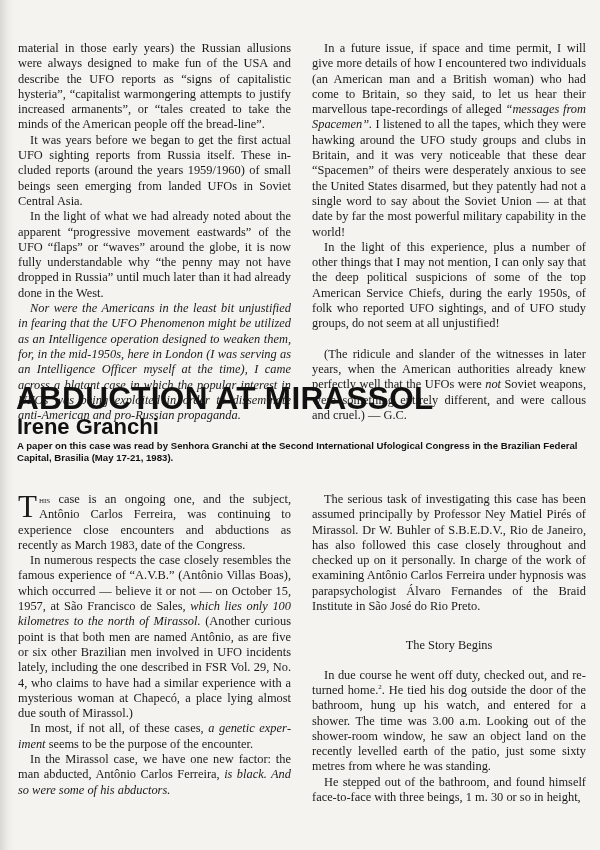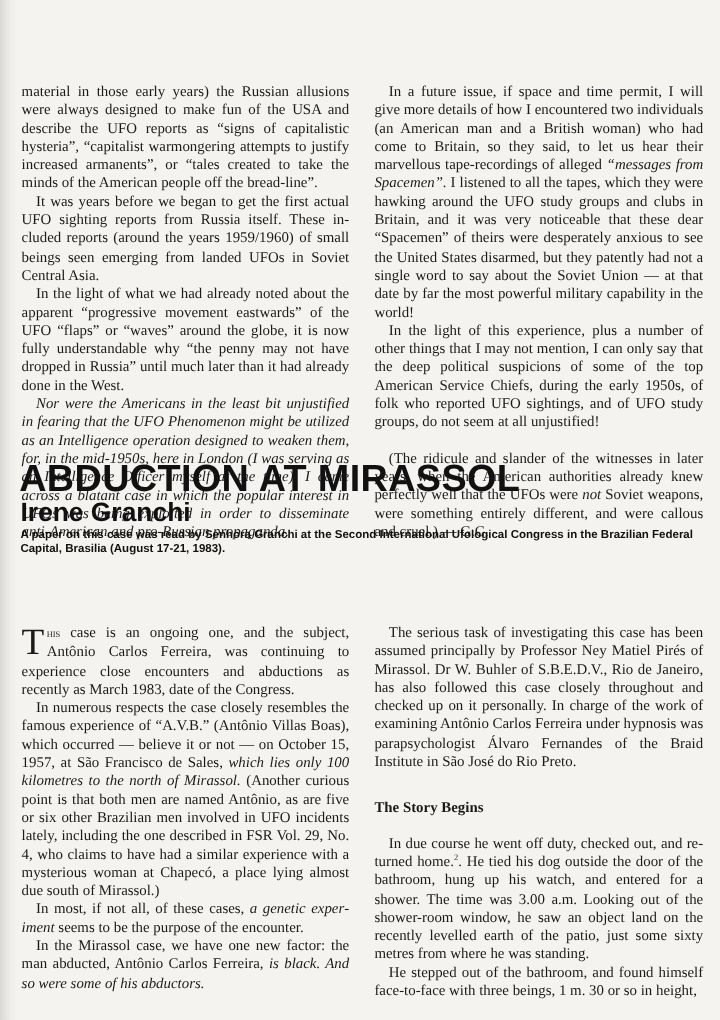--- a/index.html
+++ b/index.html
@@ -13,21 +13,20 @@
   .page-edge {
     position: absolute; left: 0; top: 0; width: 14px; height: 850px;
     background: linear-gradient(to right, #d9d8d4, #eeede9 60%, #f4f3f0);
   }
   .col {
     position: absolute;
     font-size: 12.4px;
     line-height: 15.3px;
     text-align: justify;
     hyphens: manual;
-    margin-top: 28px;
   }
   .col p { margin: 0; text-indent: 12px; }
   .col p.noindent { text-indent: 0; }
   .col p.gap { margin-top: 15px; }
   i, .it { font-style: italic; }
   #col-top-left  { left: 18px;  top: 41px;  width: 273px; }
   #col-top-right { left: 312px; top: 41px;  width: 274px; }
   #col-bot-left  { left: 18px;  top: 492px; width: 273px; }
   #col-bot-right { left: 312px; top: 492px; width: 274px; }
 
@@ -47,21 +46,21 @@
     font-family: "Liberation Sans", "DejaVu Sans", sans-serif;
     font-weight: bold; font-size: 9.6px; line-height: 12px; color: #111;
     text-align: left;
   }
   .dropcap {
     float: left; font-size: 31px; line-height: 26px;
     margin: 2px 2px 0 0; font-weight: normal;
   }
   .smallcaps { font-variant: small-caps; font-size: 10px; }
   .subhead {
-    font-weight: bold; text-indent: 0 !important;
+    font-weight: normal; text-align: center; text-indent: 0 !important;
     margin: 24px 0 14px 0 !important;
   }
   sup { font-size: 7px; line-height: 0; }
 </style>
 </head>
 <body>
 
 <div class="page-edge"></div>
 
 <div class="col" id="col-top-left">
@@ -72,21 +71,21 @@
 </div>
 
 <div class="col" id="col-top-right">
   <p><span>In a future issue, if space and time permit, I will give more details of how I encountered two indivi­duals (an American man and a British woman) who had come to Britain, so they said, to let us hear their marvellous tape-recordings of alleged </span><i>“messages from Spacemen”.</i><span> I listened to all the tapes, which they were hawking around the UFO study groups and clubs in Britain, and it was very noticeable that these dear “Spacemen” of theirs were desperately anxious to see the United States disarmed, but they patently had not a single word to say about the Soviet Union — at that date by far the most powerful military capability in the world!</span></p>
   <p>In the light of this experience, plus a number of other things that I may not mention, I can only say that the deep political suspicions of some of the top American Service Chiefs, during the early 1950s, of folk who reported UFO sightings, and of UFO study groups, do not seem at all unjustified!</p>
   <p class="gap"><span>(The ridicule and slander of the witnesses in later years, when the American authorities already knew perfectly well that the UFOs were </span><i>not</i><span> Soviet weapons, were something entirely different, and were callous and cruel.) — G.C.</span></p>
 </div>
 
 <h1 class="title">ABDUCTION AT MIRASSOL</h1>
 <h2 class="author">Irene Granchi</h2>
-<div class="intro">A paper on this case was read by Senhora Granchi at the Second International Ufological Congress in the Brazil­ian Federal Capital, Brasilia (August 17-21, 1983).</div>
+<div class="intro">A paper on this case was read by Senhora Granchi at the Second International Ufological Congress in the Brazil­ian Federal Capital, Brasilia (May 17-21, 1983).</div>
 
 <div class="col" id="col-bot-left">
   <p class="noindent"><span class="dropcap">T</span><span class="smallcaps">his</span><span> case is an ongoing one, and the subject, Antônio Carlos Ferreira, was continuing to experience close encounters and abductions as recently as March 1983, date of the Congress.</span></p>
   <p><span>In numerous respects the case closely resembles the famous experience of “A.V.B.” (Antônio Villas Boas), which occurred — believe it or not — on October 15, 1957, at São Francisco de Sales, </span><i>which lies only 100 kilometres to the north of Mirassol.</i><span> (Another curious point is that both men are named Antônio, as are five or six other Brazilian men involved in UFO incidents lately, including the one described in FSR Vol. 29, No. 4, who claims to have had a similar experience with a mysterious woman at Chapecó, a place lying almost due south of Mirassol.)</span></p>
   <p><span>In most, if not all, of these cases, </span><i>a genetic exper­iment</i><span> seems to be the purpose of the encounter.</span></p>
   <p><span>In the Mirassol case, we have one new factor: the man abducted, Antônio Carlos Ferreira, </span><i>is black. And so were some of his abductors.</i></p>
 </div>
 
 <div class="col" id="col-bot-right">
   <p>The serious task of investigating this case has been assumed principally by Professor Ney Matiel Pirés of Mirassol. Dr W. Buhler of S.B.E.D.V., Rio de Janeiro, has also followed this case closely throughout and checked up on it personally. In charge of the work of examining Antônio Carlos Ferreira under hypnosis was parapsychologist Álvaro Fernandes of the Braid Institute in São José do Rio Preto.</p>

